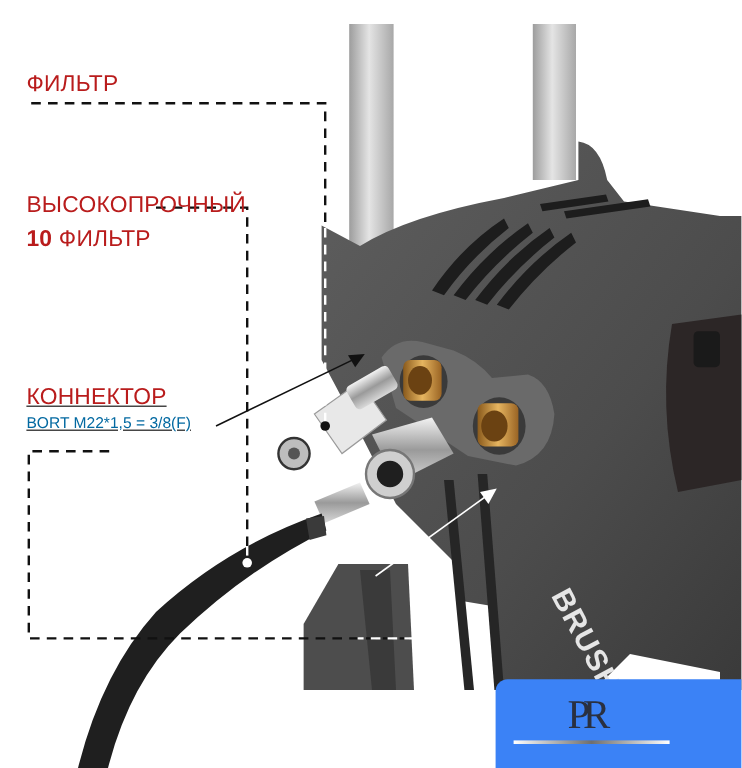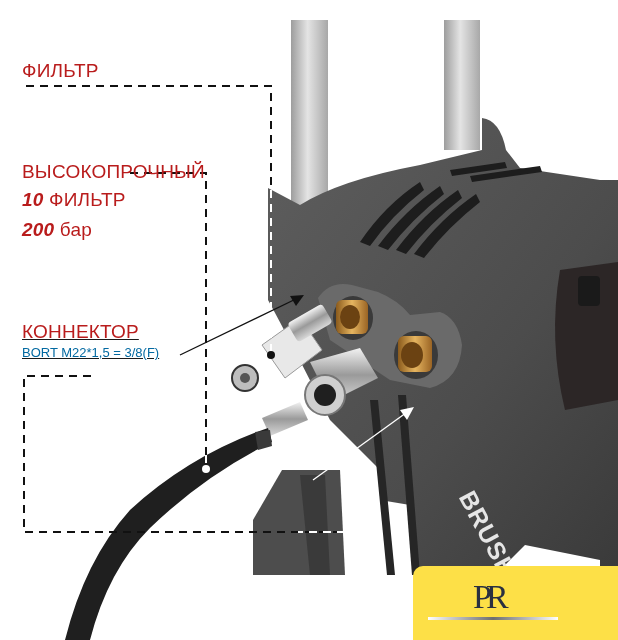--- a/index.html
+++ b/index.html
@@ -1,19 +1,19 @@
 <!DOCTYPE html>
 <html><head>
 <meta charset="utf-8">
 <style>
   html,body{margin:0;padding:0;background:#ffffff;}
   body{width:618px;height:640px;position:relative;overflow:hidden;font-family:"Liberation Sans","DejaVu Sans",sans-serif;color:#1a1a1a;}
   .abs{position:absolute;}
   .lbl{font-size:19px;line-height:24px;letter-spacing:0.2px;color:#b91c1c;white-space:nowrap;}
-  .lbl b{font-weight:700;font-style:italic;}
+  .lbl b{font-weight:700;}
   .sub{font-size:13px;line-height:17px;color:#0369a1;white-space:nowrap;}
   svg{display:block;}
 </style>
 </head>
 <body>
 
 <div class="abs" style="left:0;top:0;width:618px;height:640px;">
 <svg width="618" height="640" viewBox="0 0 618 640">
   <defs>
     <linearGradient id="handleG" x1="0" x2="1">
@@ -127,26 +127,23 @@
   <span style="font-family:'Liberation Sans',sans-serif;font-weight:700;font-size:25px;letter-spacing:1px;color:#e6e6e6;white-space:nowrap;display:block;margin-left:18px;">BRUSHLESS</span>
 </div>
 
 <div class="abs lbl" style="left:22px;top:59px;">ФИЛЬТР</div>
 
 <div class="abs" style="left:22px;top:116px;margin-top:44px;">
   <div class="lbl">ВЫСОКОПРОЧНЫЙ</div>
   <div class="lbl" style="margin-top:4px;">
     <b>10</b><span> ФИЛЬТР</span>
   </div>
-  <div class="lbl" style="margin-top:6px;">
-    <b>200</b><span> бар</span>
-  </div>
 </div>
 
 <div class="abs" style="left:22px;top:320px;text-decoration:underline;">
   <div class="lbl">КОННЕКТОР</div>
   <div class="sub">BORT M22*1,5 = 3/8(F)</div>
 </div>
 
-<div class="abs" style="left:413px;top:566px;width:205px;height:74px;background:#fde047;border-top-left-radius:10px;">
+<div class="abs" style="left:413px;top:566px;width:205px;height:74px;background:#3b82f6;border-top-left-radius:10px;">
   <div style="position:absolute;left:60px;top:12px;font-family:'Liberation Serif',serif;font-size:34px;letter-spacing:-6px;color:#2a3040;">PR</div>
   <div style="position:absolute;left:15px;top:51px;width:130px;height:3px;background:linear-gradient(90deg,#fff,#6e6e6e,#fff);"></div>
 </div>
 
 </body></html>

